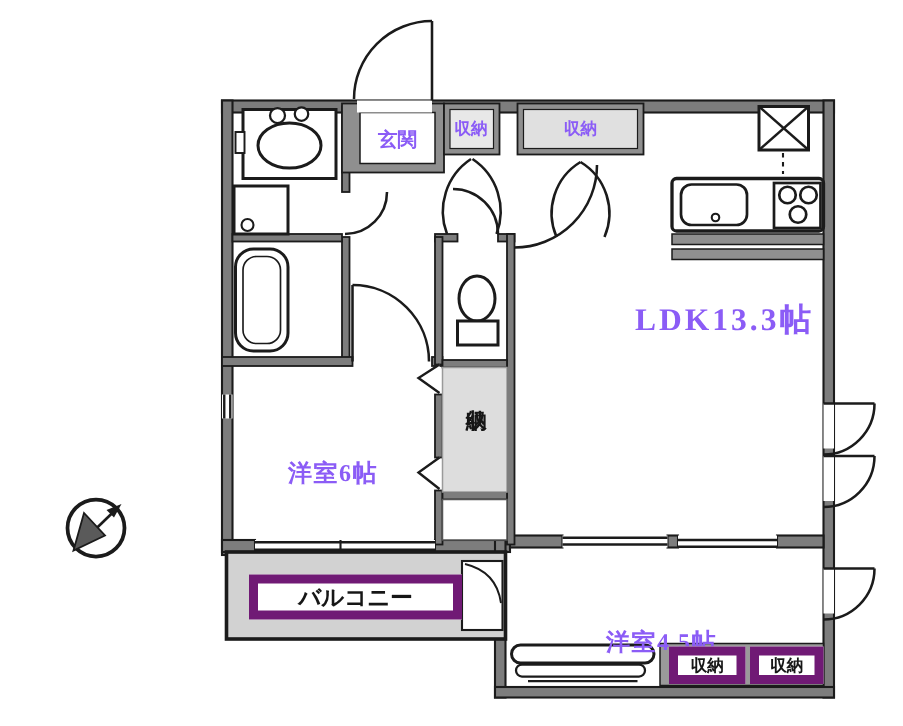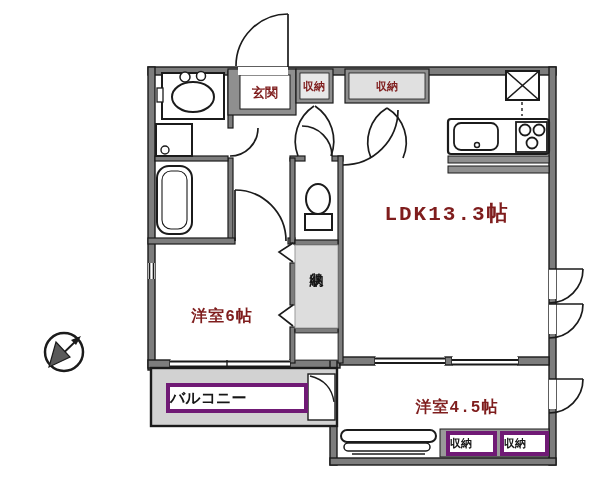--- a/index.html
+++ b/index.html
@@ -3,34 +3,34 @@
 <meta charset="utf-8">
 <style>
   html,body{margin:0;padding:0;background:#ffffff;}
   .stage{
     position:relative;width:602px;height:484px;background:#ffffff;overflow:hidden;
     font-family:"DejaVu Sans",sans-serif;
   }
   .stage svg{position:absolute;left:0;top:0;}
   .lbl{
     position:absolute;transform:translate(-50%,-50%);
-    color:#7f1d1d;white-space:nowrap;font-family:Liberation Mono, monospace;
+    color:#8b5cf6;white-space:nowrap;font-family:Liberation Serif, serif;
     letter-spacing:1px;
   }
-  .lbl-ldk{font-size:21px;font-weight:700;letter-spacing:2px;}
+  .lbl-ldk{font-size:21px;font-weight:700;letter-spacing:2px;margin-left:36px;}
   .lbl-room{font-size:16px;font-weight:700;}
   .lbl-small{font-size:11px;font-weight:700;letter-spacing:0;}
   .lbl-genkan{font-size:13px;font-weight:700;letter-spacing:0;}
   .lbl-vert{
     position:absolute;writing-mode:vertical-rl;text-orientation:upright;
     font-size:14px;font-weight:700;color:#161616;font-family:"DejaVu Sans",sans-serif;
   }
   .lblbox{
-    position:absolute;display:flex;align-items:center;justify-content:flex-start;
-    background:#ffffff;border:4px solid #701a75;box-sizing:border-box;
+    position:absolute;display:flex;align-items:center;justify-content:center;
+    background:#ffffff;border:6px solid #701a75;box-sizing:border-box;
     color:#161616;font-family:"DejaVu Sans",sans-serif;font-weight:700;
   }
 </style>
 </head>
 <body>
 
 <div class="stage">
 
 <svg width="602" height="484" viewBox="0 0 602 484">
 
@@ -200,21 +200,21 @@
   <g>
     <circle cx="64" cy="352" r="19" fill="#ffffff" stroke="#1b1b1b" stroke-width="2.5"></circle>
     <line x1="50" y1="366" x2="79" y2="338" stroke="#1b1b1b" stroke-width="1.8"></line>
     <polygon points="81,336 71,340 76,345" fill="#1b1b1b"></polygon>
     <polygon points="49,367 56,342 70,357" fill="#5a5a5a" stroke="#1b1b1b" stroke-width="1.2"></polygon>
   </g>
 </svg>
 
 <div class="lbl lbl-ldk" style="left:447px;top:213px;">LDK13.3帖</div>
 <div class="lbl lbl-room" style="left:222px;top:316px;">洋室6帖</div>
-<div class="lbl lbl-room" style="left:441px;top:407px;margin-left:16px;">洋室4.5帖</div>
+<div class="lbl lbl-room" style="left:441px;top:429px;">洋室4.5帖</div>
 <div class="lbl lbl-genkan" style="left:265px;top:93px;">玄関</div>
 
 <div class="lblbox" style="left:166px;top:383px;width:142px;height:30px;font-size:15px;">
   <span>バルコニー</span>
 </div>
 
 <div class="lbl lbl-small" style="left:314px;top:86px;">収納</div>
 <div class="lbl lbl-small" style="left:387px;top:86px;">収納</div>
 <div class="lbl-vert" style="left:308px;top:262px;">収納</div>
 

